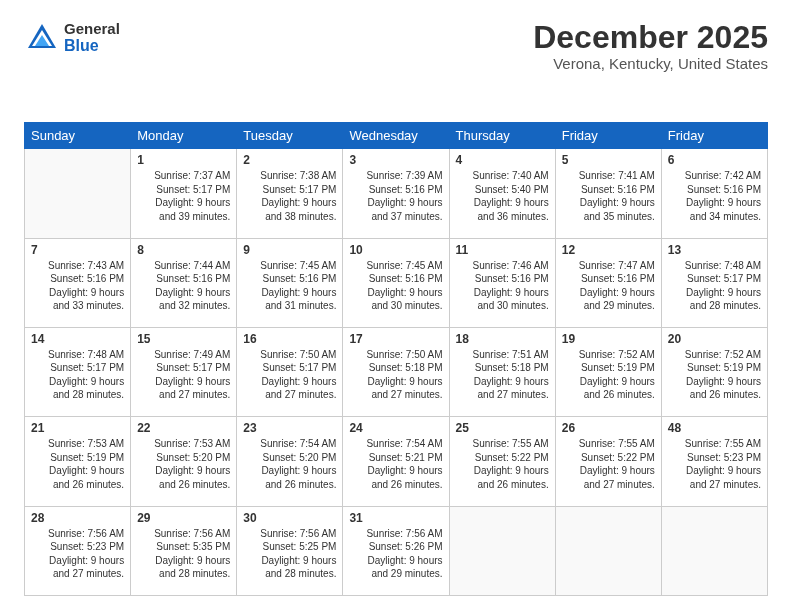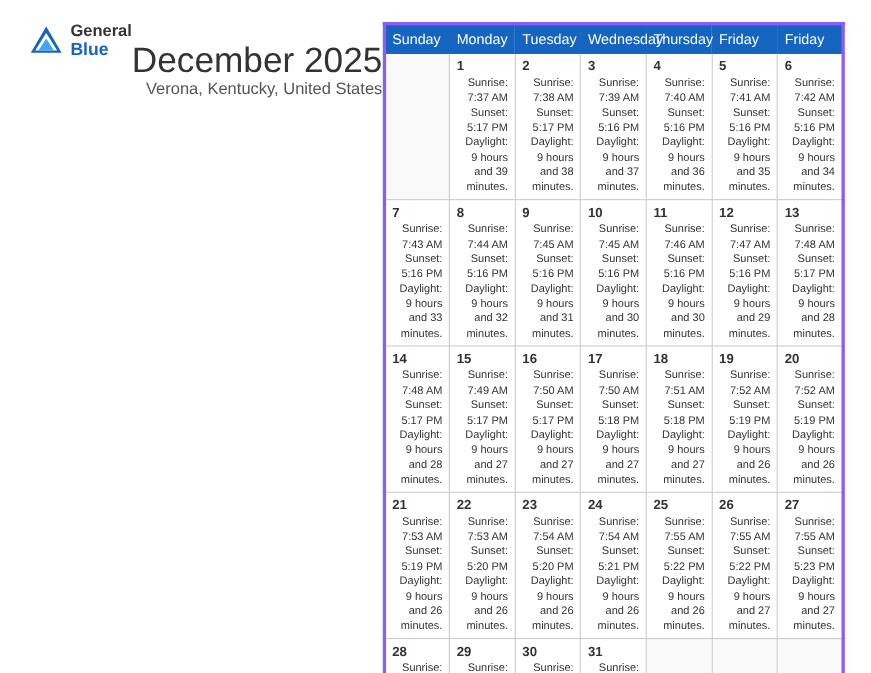--- a/index.html
+++ b/index.html
@@ -8,21 +8,22 @@
       background: #fff;
       width: 792px;
       height: 612px;
       overflow: hidden;
     }
     .page {
       width: 792px;
       height: 612px;
       padding: 20px 24px 16px 24px;
       display: flex;
-      flex-direction: row;
+      flex-direction: column;
+      gap: 40px;
     }
     .header {
       display: flex;
       justify-content: space-between;
       align-items: flex-start;
       margin-bottom: 10px;
     }
     .logo {
       display: flex;
       align-items: center;
@@ -46,32 +47,31 @@
     .logo-icon {
       width: 36px;
       height: 36px;
       margin-right: 4px;
     }
     .title-block {
       text-align: right;
     }
     .main-title {
       font-size: 32px;
-      font-weight: normal;
+      font-weight: bold;
       color: #333;
       line-height: 1.1;
-      margin-top: 17px;
     }
     .subtitle {
       font-size: 15px;
       color: #555;
     }
     .calendar {
       flex: 1;
-      border: 3px solid #8b5cf6;
+      border: 1px solid #8b5cf6;
       border-collapse: collapse;
       width: 100%;
       table-layout: fixed;
     }
     .calendar th {
       background-color: #1565c0;
       color: #fff;
       text-align: left;
       padding: 5px 6px;
       font-size: 13px;
@@ -158,21 +158,21 @@
           <td>
             <span class="day-number">3</span>
             <div class="day-info">Sunrise: 7:39 AM
 Sunset: 5:16 PM
 Daylight: 9 hours
 and 37 minutes.</div>
           </td>
           <td>
             <span class="day-number">4</span>
             <div class="day-info">Sunrise: 7:40 AM
-Sunset: 5:16 PM
+Sunset: 5:40 PM
 Daylight: 9 hours
 and 36 minutes.</div>
           </td>
           <td>
             <span class="day-number">5</span>
             <div class="day-info">Sunrise: 7:41 AM
 Sunset: 5:16 PM
 Daylight: 9 hours
 and 35 minutes.</div>
           </td>
@@ -323,21 +323,21 @@
 and 26 minutes.</div>
           </td>
           <td>
             <span class="day-number">26</span>
             <div class="day-info">Sunrise: 7:55 AM
 Sunset: 5:22 PM
 Daylight: 9 hours
 and 27 minutes.</div>
           </td>
           <td>
-            <span class="day-number">27</span>
+            <span class="day-number">48</span>
             <div class="day-info">Sunrise: 7:55 AM
 Sunset: 5:23 PM
 Daylight: 9 hours
 and 27 minutes.</div>
           </td>
         </tr>
         <tr>
           <td>
             <span class="day-number">28</span>
             <div class="day-info">Sunrise: 7:56 AM

